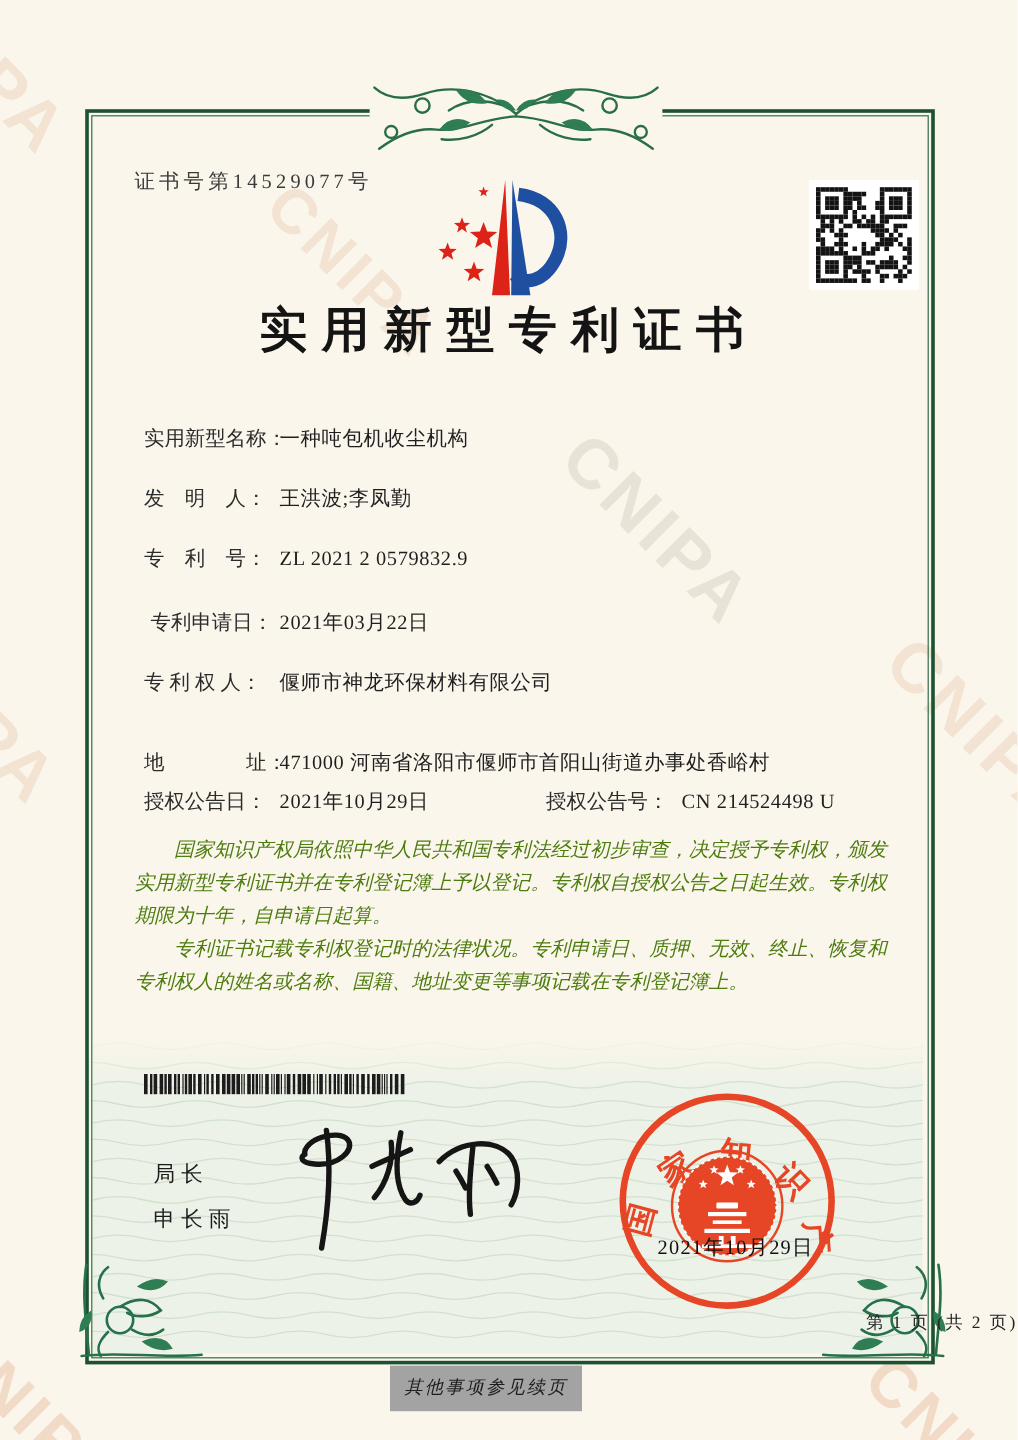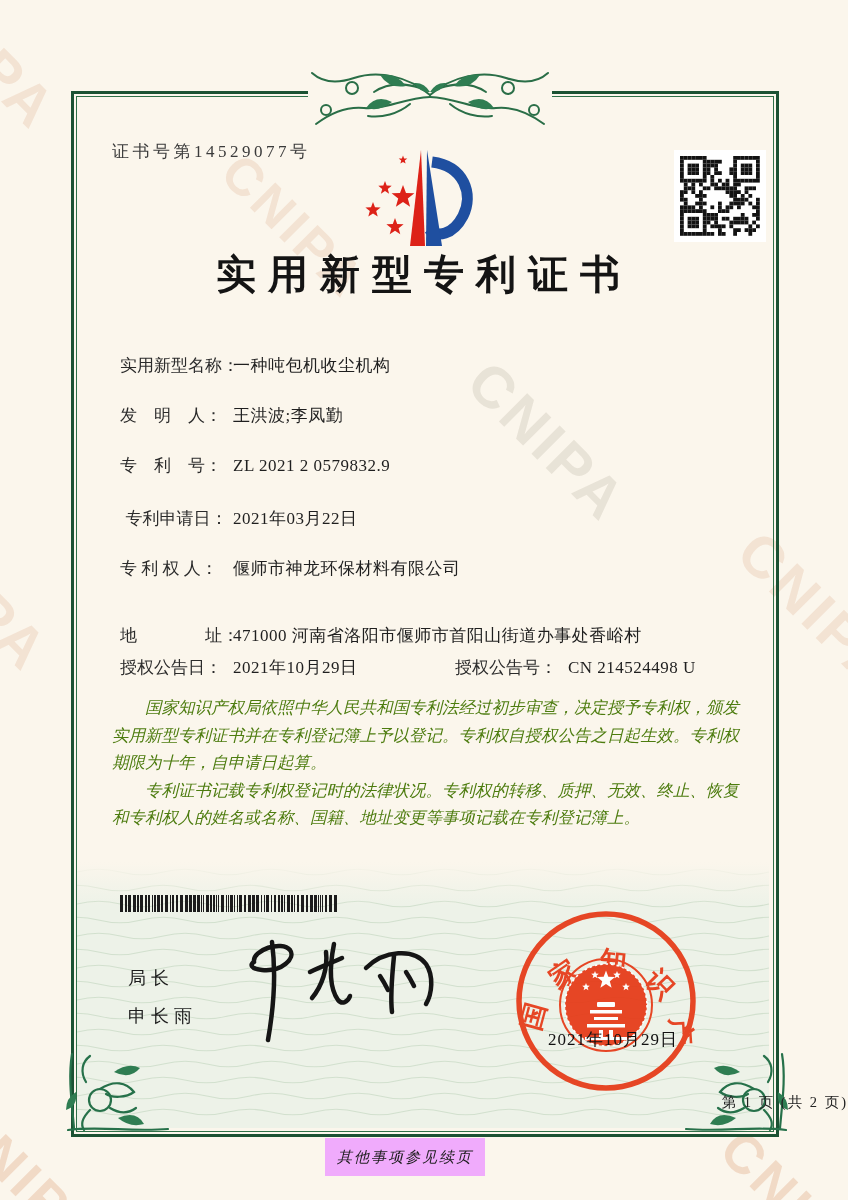--- a/index.html
+++ b/index.html
@@ -26,21 +26,21 @@
   .frow{position:absolute;left:120px;font-size:17px;color:#262626;white-space:nowrap;}
   .flabel{display:inline-block;width:113px;color:#2b2b2b;}
   .fvalue{letter-spacing:.5px;color:#1f1f1f;}
   .fpair2{position:absolute;left:335px;top:0;}
   .paras{position:absolute;left:112px;top:694px;width:632px;font-size:16.5px;line-height:27.5px;
          color:#4d7c0f;font-style:italic;}
   .paras p{margin:0;text-indent:2em;}
   .officer{position:absolute;left:128px;font-size:18px;letter-spacing:5px;color:#1c1c1c;}
   .pageinfo{position:absolute;left:0;top:1093px;width:848px;text-align:right;font-size:14.5px;
             letter-spacing:2px;color:#222;}
-  .contbox{position:absolute;left:325px;top:1138px;width:160px;height:38px;background:#f0abfc;
+  .contbox{position:absolute;left:325px;top:1138px;width:160px;height:38px;background:#a3a3a3;
            text-align:center;line-height:38px;font-size:15px;font-style:italic;letter-spacing:2px;color:#1d1d1d;}
   .sealdate{position:absolute;left:523px;top:1028px;width:180px;font-size:17px;letter-spacing:1px;
             color:#111;text-align:center;}
 </style>
 </head>
 <body>
 
 <div class="page">
 
   <span class="wm" style="left:-68px;top:-44px;font-size:58px;">CNIPA</span>
@@ -420,21 +420,21 @@
   </div>
   <div class="frow" style="top:656px;">
     <span class="flabel">授权公告日：</span><span class="fvalue">2021年10月29日</span>
     <span class="fpair2">
       <span class="flabel">授权公告号：</span><span class="fvalue">CN 214524498 U</span>
     </span>
   </div>
 
   <div class="paras">
     <p>国家知识产权局依照中华人民共和国专利法经过初步审查，决定授予专利权，颁发实用新型专利证书并在专利登记簿上予以登记。专利权自授权公告之日起生效。专利权期限为十年，自申请日起算。</p>
-    <p>专利证书记载专利权登记时的法律状况。专利权的转移、质押、无效、终止、恢复和专利权人的姓名或名称、国籍、地址变更等事项记载在专利登记簿上。</p>
+    <p>专利证书记载专利权登记时的法律状况。专利申请日、质押、无效、终止、恢复和专利权人的姓名或名称、国籍、地址变更等事项记载在专利登记簿上。</p>
   </div>
 
   <svg class="abs" style="left:120px;top:895px;" width="220" height="17" viewBox="0 0 220 17">
     <g id="barcode-bars" fill="#1c1c1c">
         <rect x="0" y="0" width="3" height="17"></rect>
         <rect x="5" y="0" width="2" height="17"></rect>
         <rect x="8" y="0" width="3" height="17"></rect>
         <rect x="13" y="0" width="3" height="17"></rect>
         <rect x="17" y="0" width="2" height="17"></rect>
         <rect x="20" y="0" width="3" height="17"></rect>

